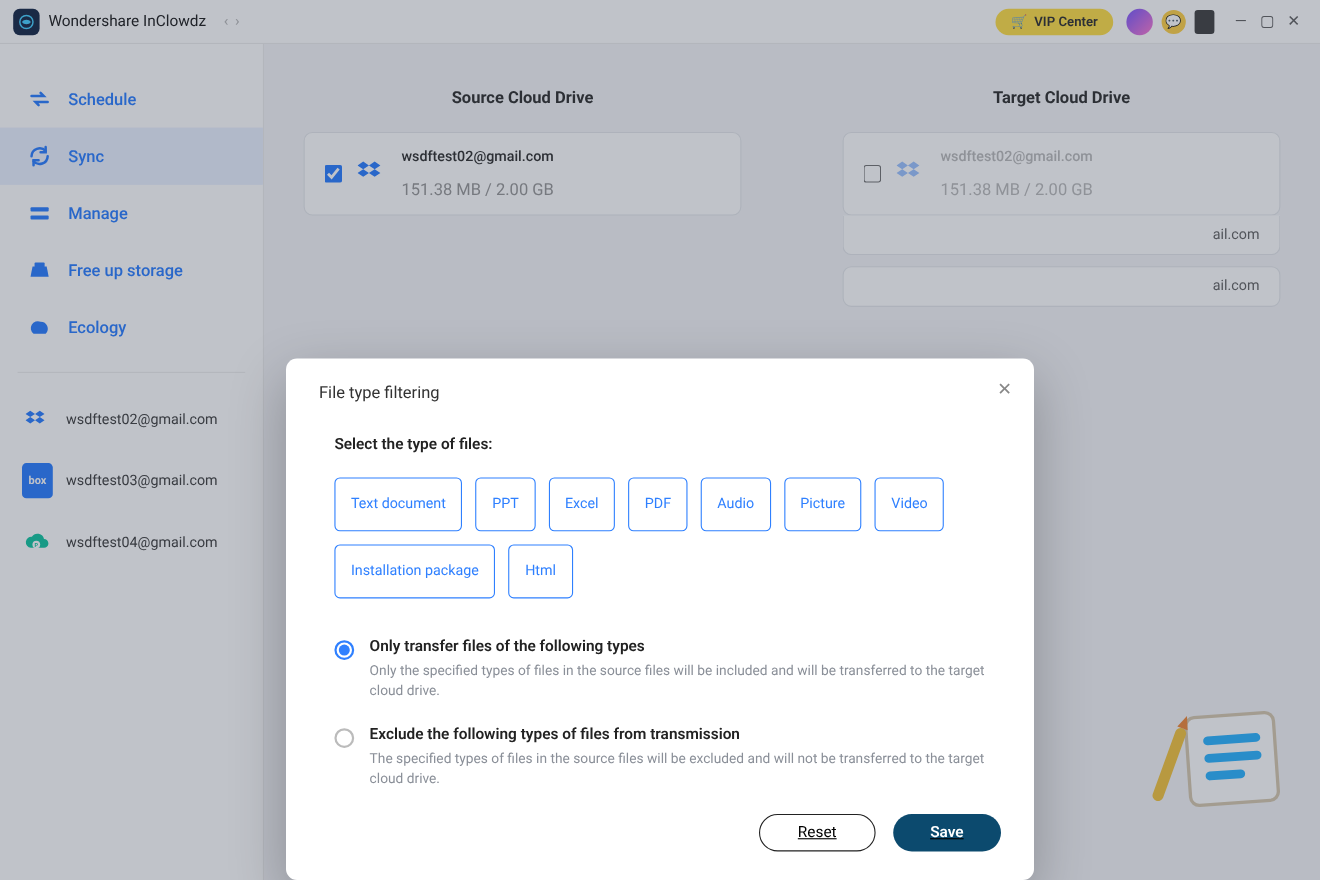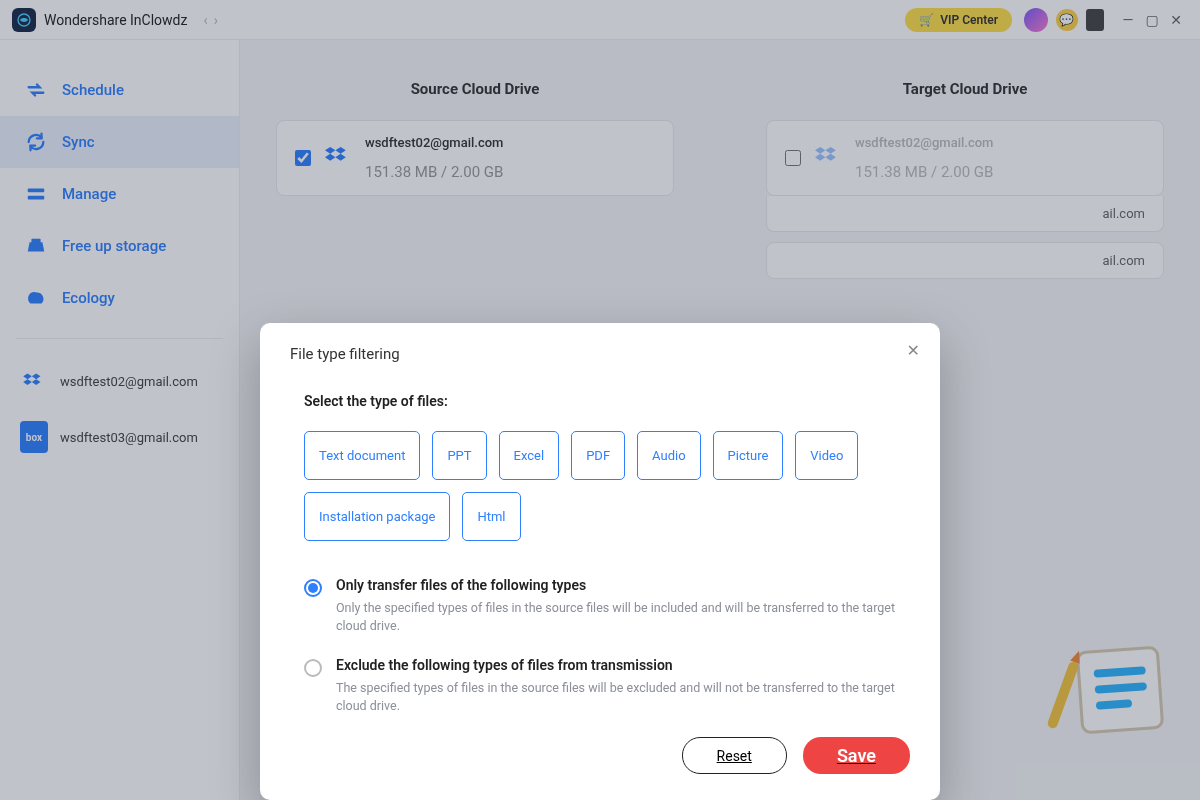--- a/index.html
+++ b/index.html
@@ -56,21 +56,21 @@
   .chip { border:1px solid #2f80ff; color:#2f80ff; font-size:13px; padding:16px 14px; border-radius:5px; cursor:pointer; background:#fff;}
   .radio-group { margin-top: 36px; padding: 0 14px;}
   .radio-row { display:flex; gap:14px; margin-bottom: 22px; align-items:flex-start;}
   .radio-dot { width:18px; height:18px; border-radius:50%; border:2px solid #2f80ff; flex-shrink:0; margin-top:2px; display:flex; align-items:center; justify-content:center;}
   .radio-dot.selected::after{ content:""; width:10px; height:10px; border-radius:50%; background:#2f80ff;}
   .radio-dot.unselected { border-color:#bbb;}
   .radio-label { font-size:14px; font-weight:600; color:#222;}
   .radio-desc { font-size:12.5px; color:#8a8f98; margin-top:6px; line-height:1.45; max-width: 560px;}
   .modal-actions { display:flex; justify-content:flex-end; gap:16px; margin-top: 18px; text-decoration: underline;}
   .btn-reset { border:1.5px solid #222; background:#fff; border-radius:18px; padding:8px 34px; font-size:14px; cursor:pointer;}
-  .btn-save { background:#ef4444; color:#fff; border:none; border-radius:18px; padding:8px 34px; font-size:18px; font-weight:600; cursor:pointer;}
+  .btn-save { background:#0c4a6e; color:#fff; border:none; border-radius:18px; padding:8px 34px; font-size:14px; font-weight:600; cursor:pointer;}
 </style>
 </head>
 <body>
 
 <div class="titlebar">
   <div class="app-logo">
     <svg viewBox="0 0 24 24" fill="none">
         <circle cx="12" cy="12" r="9" stroke="#4ad0ff" stroke-width="2"></circle>
         <path d="M6 12c2-4 10-4 12 0-2 4-10 4-12 0z" fill="#4ad0ff"></path>
       </svg>
@@ -144,20 +144,30 @@
       <span class="cloud-badge dropbox-badge">
           <svg width="22" height="18" viewBox="0 0 24 20">
             <path d="M6 2l6 4-6 4-6-4zM18 2l6 4-6 4-6-4zM6 10l6 4-6 4-6-4zM18 10l6 4-6 4-6-4z" transform="scale(.8)" fill="#2f80ff"></path>
           </svg>
         </span>
       <span>wsdftest02@gmail.com</span>
     </div>
     <div class="account-item">
       <span class="cloud-badge box-badge">box</span>
       <span>wsdftest03@gmail.com</span>
+    </div>
+    <div class="account-item">
+      <span class="cloud-badge pcloud-badge">
+          <svg width="26" height="18" viewBox="0 0 26 18">
+            <path d="M7 14a5 5 0 0 1 1-10 6 6 0 0 1 11 2 4 4 0 0 1 0 8z" fill="#17c6a3"></path>
+            <circle cx="12" cy="11" r="3.5" fill="#fff"></circle>
+            <text x="12" y="13.5" font-size="5" text-anchor="middle" fill="#17c6a3" font-weight="700">P</text>
+          </svg>
+        </span>
+      <span>wsdftest04@gmail.com</span>
     </div>
   </div>
 
   <div class="main">
     <div class="drive-columns">
       <div class="drive-col">
         <h3>Source Cloud Drive</h3>
         <div class="drive-card">
           <input type="checkbox" checked="" style="">
           <span><svg width="26" height="22" viewBox="0 0 24 20">

